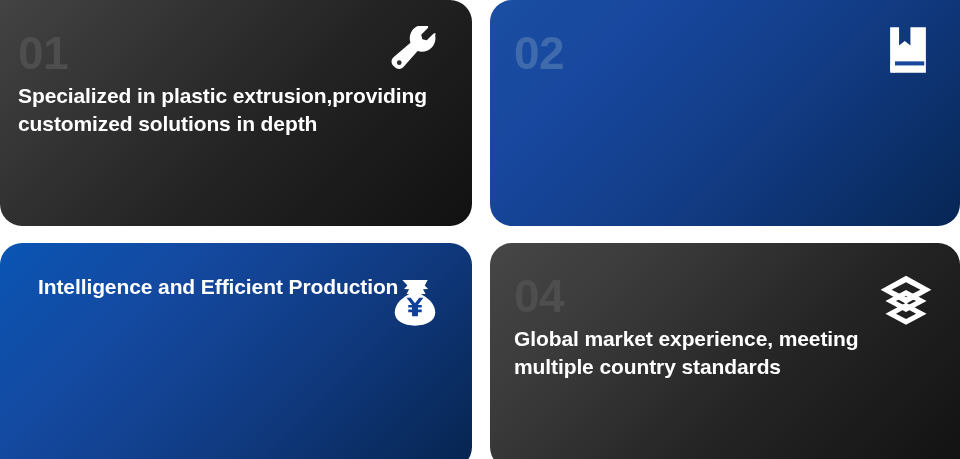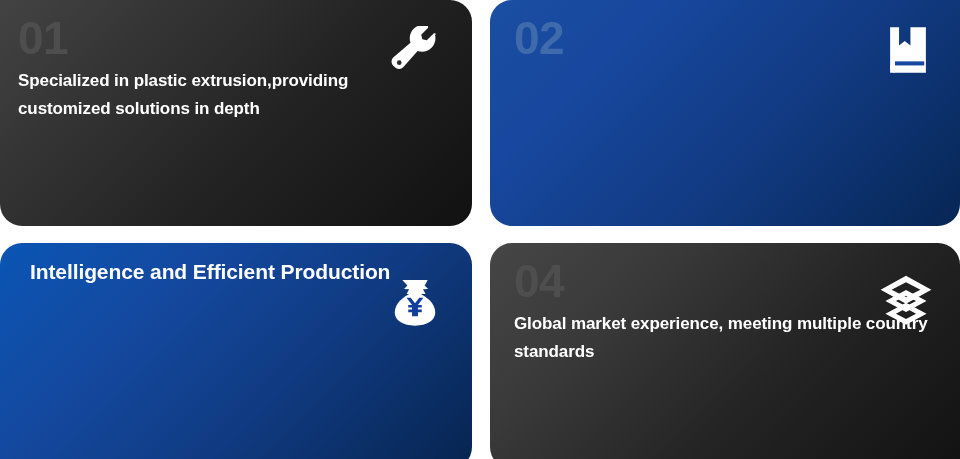--- a/index.html
+++ b/index.html
@@ -24,21 +24,21 @@
     column-gap: 18px;
     row-gap: 17px;
     box-sizing: border-box;
   }
 
   .card {
     position: relative;
     border-radius: 22px;
     overflow: hidden;
     box-sizing: border-box;
-    padding: 15px 30px 22px 20px;
+    padding: 30px 30px 22px 20px;
   }
 
   
   .card--c1 {
     background: linear-gradient(135deg, #434343 0%, #333333 28%, #222222 58%, #111111 100%);
     border-radius: 0 22px 22px 22px;
     padding-left: 18px;
   }
   
   .card--c2 {
@@ -68,27 +68,27 @@
     user-select: none;
   }
   .card--c1 .card-number,
   .card--c4 .card-number { color: #4e4e4e; }
   .card--c2 .card-number { color: #3f6bad; }
   .card--c3 .card-number { color: #3f6bad; }
 
   .card-text {
     margin: 0;
     color: #ffffff;
-    font-size: 17px;
+    font-size: 21px;
     font-weight: 700;
     line-height: 28px;
     letter-spacing: -0.1px;
     max-width: 420px;
   }
-  .card--c3 .card-text { font-size: 21px; }
+  .card--c3 .card-text { font-size: 21px; margin-left: 8px; }
 
   .card-icon {
     position: absolute;
     top: 24px;
     right: 26px;
     width: 54px;
     height: 54px;
     display: block;
     pointer-events: none;
   }

